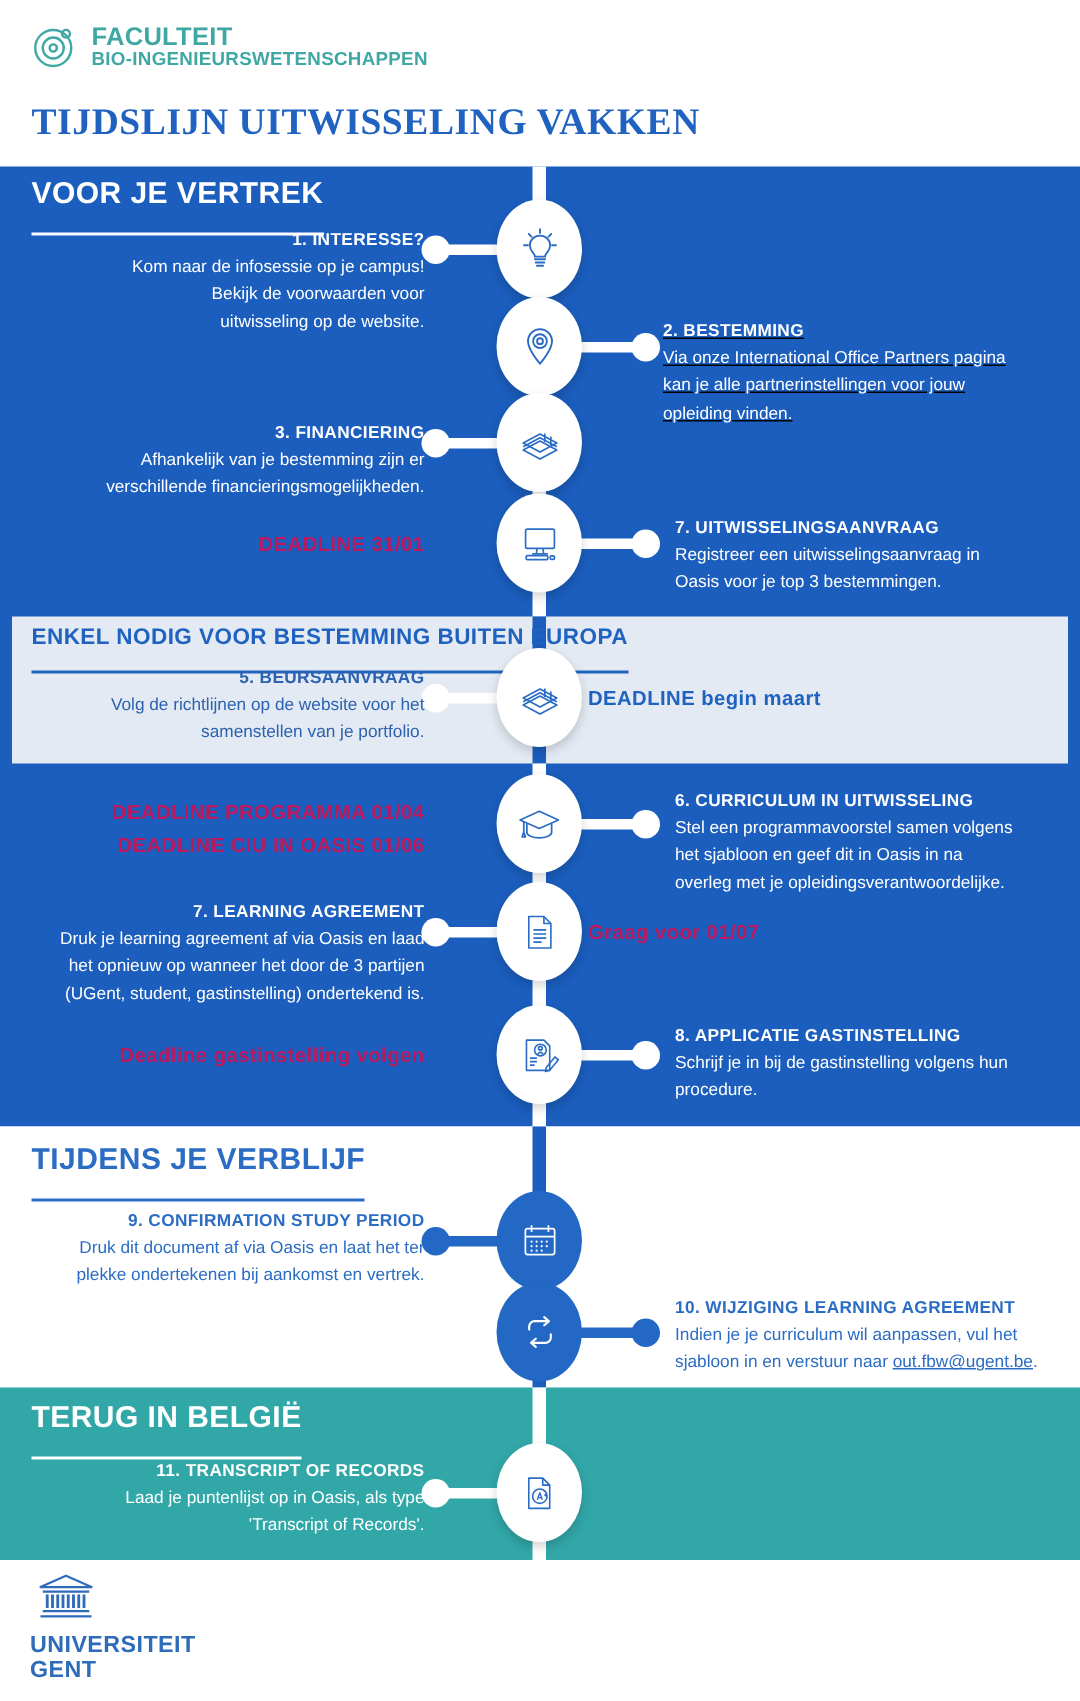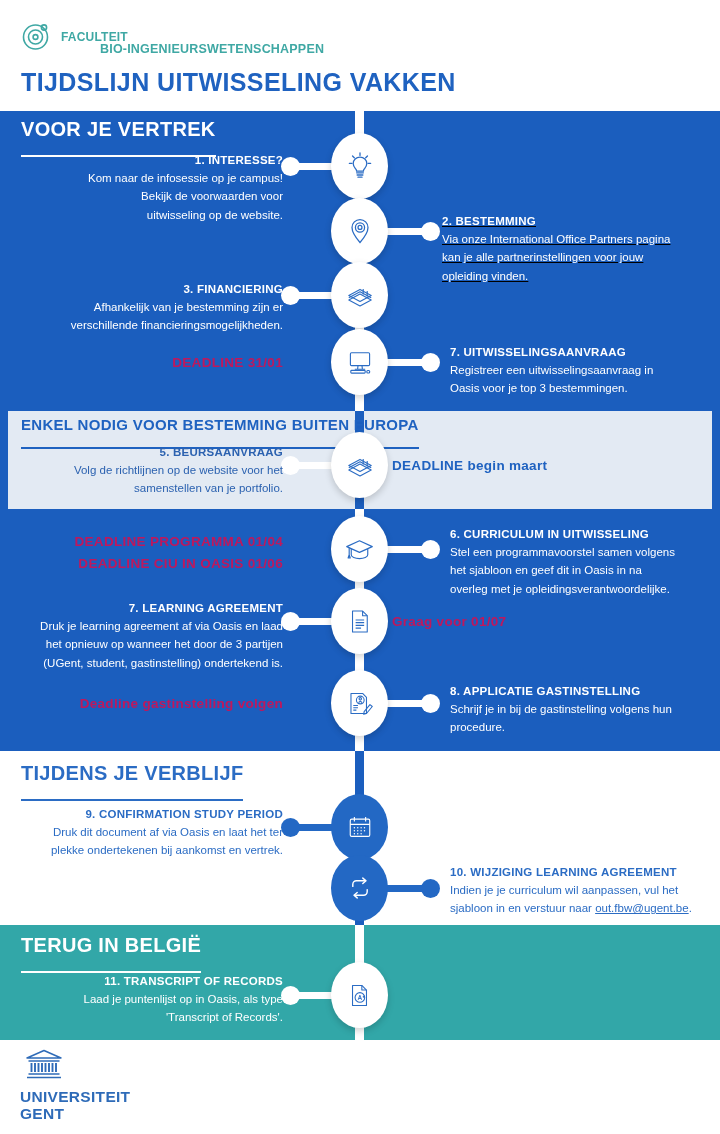--- a/index.html
+++ b/index.html
@@ -19,28 +19,29 @@
   .fac-logo {
     position: absolute; left: 22px; top: 16px;
     display: flex; align-items: center; gap: 9px;
   }
   .fac-logo .mark { width: 30px; height: 30px; flex: 0 0 30px; }
   .fac-logo .words {
     color: #3FA8A4;
     line-height: 1.02;
     letter-spacing: .2px;
   }
-  .fac-logo .w1 { font-size: 12px; font-weight: 700; margin-top: 15px; }
-  .fac-logo .w2 { font-size: 12.5px; font-weight: 700; margin-left: 39px; }
+  .fac-logo .w1 { font-size: 17px; font-weight: 700; }
+  .fac-logo .w2 { font-size: 12.5px; font-weight: 700; }
 
   .main-title {
     position: absolute; left: 21px; top: 68px;
     color: #1F62C0;
     font-size: 25px; font-weight: 700;
     letter-spacing: .4px;
+    font-family: Liberation Serif, serif;
   }
 
   
   .band { position: absolute; left: 0; width: 720px; }
   .band-blue  { background: #1B5EBE; }
   .band-white { background: #ffffff; }
   .band-teal  { background: #32A7A8; }
 
   #band1 { top: 111px;  height: 640px; }
   #band2 { top: 751px;  height: 174px; }

